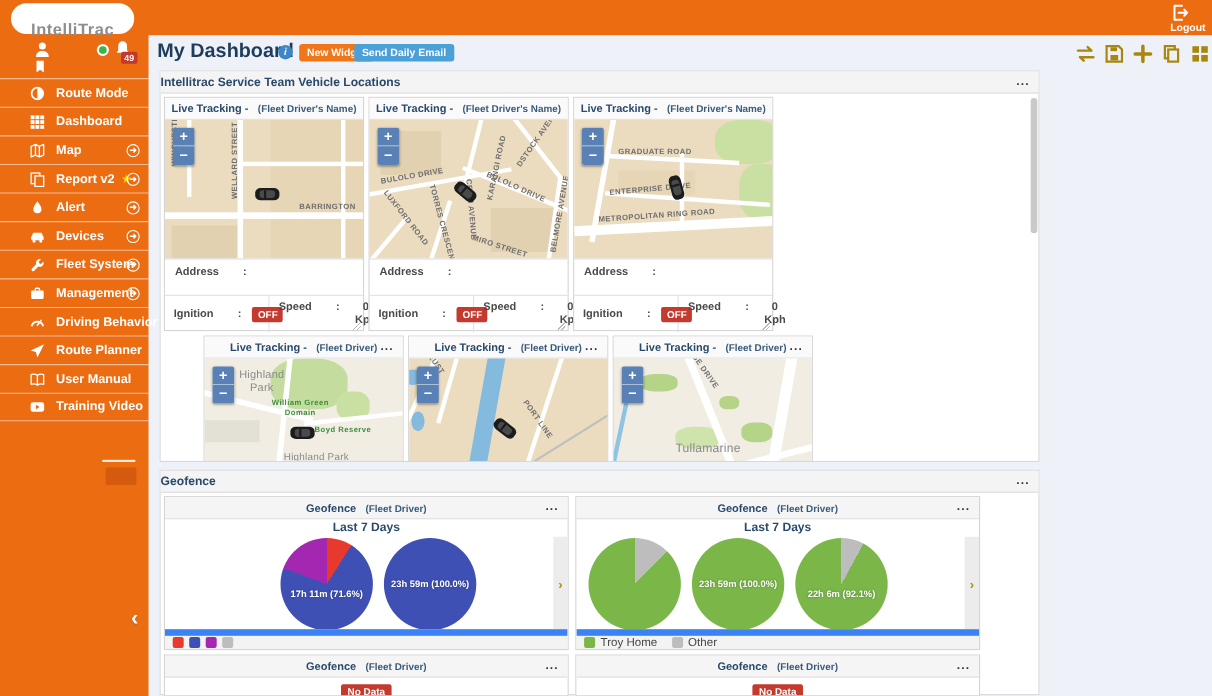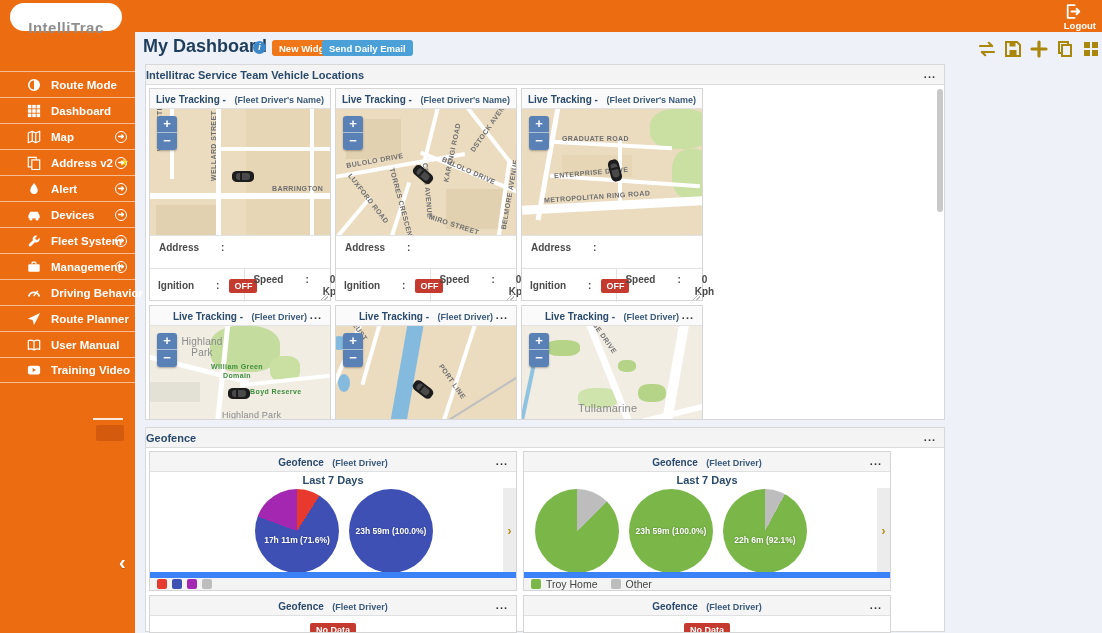--- a/index.html
+++ b/index.html
@@ -53,21 +53,21 @@
   .dots { position:absolute; right:8px; top:0; font-size:11px; font-weight:bold; color:#333; letter-spacing:1px; line-height:18px; cursor:pointer; }
   #vehicle-panel { left:145px; top:64px; width:800px; height:356px; }
   #geofence-panel { left:145px; top:427px; width:800px; height:205px; }
 
   .scrollbar { position:absolute; left:791px; top:22px; width:6px; height:331px; }
   .scroll-thumb { position:absolute; left:0; top:2px; width:6px; height:123px; background:#C9C9C9; border-radius:3px; cursor:grab; }
 
   
   .lt-widget { position:absolute; width:182px; background:#fff; border:1px solid #D5D5D5; }
   .row1 { top:23px; height:213px; }
-  .row2 { top:240px; height:114px; }
+  .row2 { top:240px; height:114px;margin-left:36px; }
   .w-head { position:relative; height:20px; background:#FAFAFA; border-bottom:1px solid #E2E2E2; text-align:center; white-space:nowrap; overflow:hidden; cursor:move; }
   .w-title { font-size:10px; font-weight:bold; color:#2A4A6B; line-height:19px; }
   .w-sub { font-size:9px; font-weight:600; color:#3A5A7A; line-height:19px; margin-left:4px; }
   .map { position:relative; width:100%; overflow:hidden; background:#EBDCC0; cursor:grab; }
   .map-r1 { height:126px; }
   .map-r2 { height:93px; }
   .map-light { background:#F1EDE3; }
   .blk { position:absolute; background:#E2D1B0; }
   .road { position:absolute; background:#FFFFFF; }
   .park { position:absolute; background:#C9E0A2; border-radius:40%; }
@@ -127,20 +127,41 @@
     </span>
     <span class="logout-label">Logout</span>
   </div>
 
   <div class="sidebar">
     <div class="logo-box">
       <div class="logo-title">IntelliTrac</div>
       <span class="logo-sub">Imagine</span>
     </div>
 
+    <div class="user-row">
+      <span class="icon-white person">
+        <svg width="17" height="17" viewBox="0 0 16 16">
+            <circle cx="8" cy="4.6" r="3" fill="#fff"></circle>
+            <path d="M2.5 14 C2.5 10.4 5 8.8 8 8.8 C11 8.8 13.5 10.4 13.5 14 Z" fill="#fff"></path>
+          </svg>
+      </span>
+      <span class="icon-white bookmark">
+        <svg width="9" height="11" viewBox="0 0 8 10">
+            <path d="M1 0 H7 V10 L4 7.6 L1 10 Z" fill="#fff"></path>
+          </svg>
+      </span>
+      <span class="statusdot"></span>
+      <span class="icon-white bell">
+        <svg width="17" height="17" viewBox="0 0 16 16">
+            <path d="M8 1.5 C5.4 1.5 4.2 3.4 4.2 6.4 L4.2 9.2 L2.8 11.3 L13.2 11.3 L11.8 9.2 L11.8 6.4 C11.8 3.4 10.6 1.5 8 1.5 Z" fill="#fff"></path>
+            <circle cx="8" cy="13" r="1.6" fill="#fff"></circle>
+          </svg>
+      </span>
+      <span class="bell-badge">49</span>
+    </div>
 
     <ul class="menu">
       <li>
         <span class="mi-icon"><svg viewBox="0 0 16 16" width="14" height="14">
               <circle cx="8" cy="8" r="6" fill="none" stroke="#fff" stroke-width="1.8"></circle>
               <path d="M8 2 A6 6 0 0 1 8 14 Z" fill="#fff"></path>
             </svg></span>
         <span class="mi-label">Route Mode</span>
       </li>
       <li>
@@ -162,21 +183,21 @@
               <path d="M1.5 3.5 L6 1.5 L10 3.5 L14.5 1.5 V12.5 L10 14.5 L6 12.5 L1.5 14.5 Z M6 1.5 V12.5 M10 3.5 V14.5" fill="none" stroke="#fff" stroke-width="1.4" stroke-linejoin="round"></path>
             </svg></span>
         <span class="mi-label">Map</span>
         <span class="mi-arrow">➜</span>
       </li>
       <li>
         <span class="mi-icon"><svg viewBox="0 0 16 16" width="14" height="14">
               <rect x="1.5" y="1.5" width="9" height="11" fill="none" stroke="#fff" stroke-width="1.4"></rect>
               <rect x="5.5" y="4.5" width="9" height="11" fill="#EC6C12" stroke="#fff" stroke-width="1.4"></rect>
             </svg></span>
-        <span class="mi-label">Address v2</span>
+        <span class="mi-label">Report v2</span>
         <span class="mi-star">★</span>
         <span class="mi-arrow">➜</span>
       </li>
       <li>
         <span class="mi-icon"><svg viewBox="0 0 16 16" width="14" height="14">
               <path d="M8 1 C5.2 4.8 3.8 6.8 3.8 9.4 A4.2 4.2 0 0 0 12.2 9.4 C12.2 6.8 10.8 4.8 8 1 Z" fill="#fff"></path>
             </svg></span>
         <span class="mi-label">Alert</span>
         <span class="mi-arrow">➜</span>
       </li>

